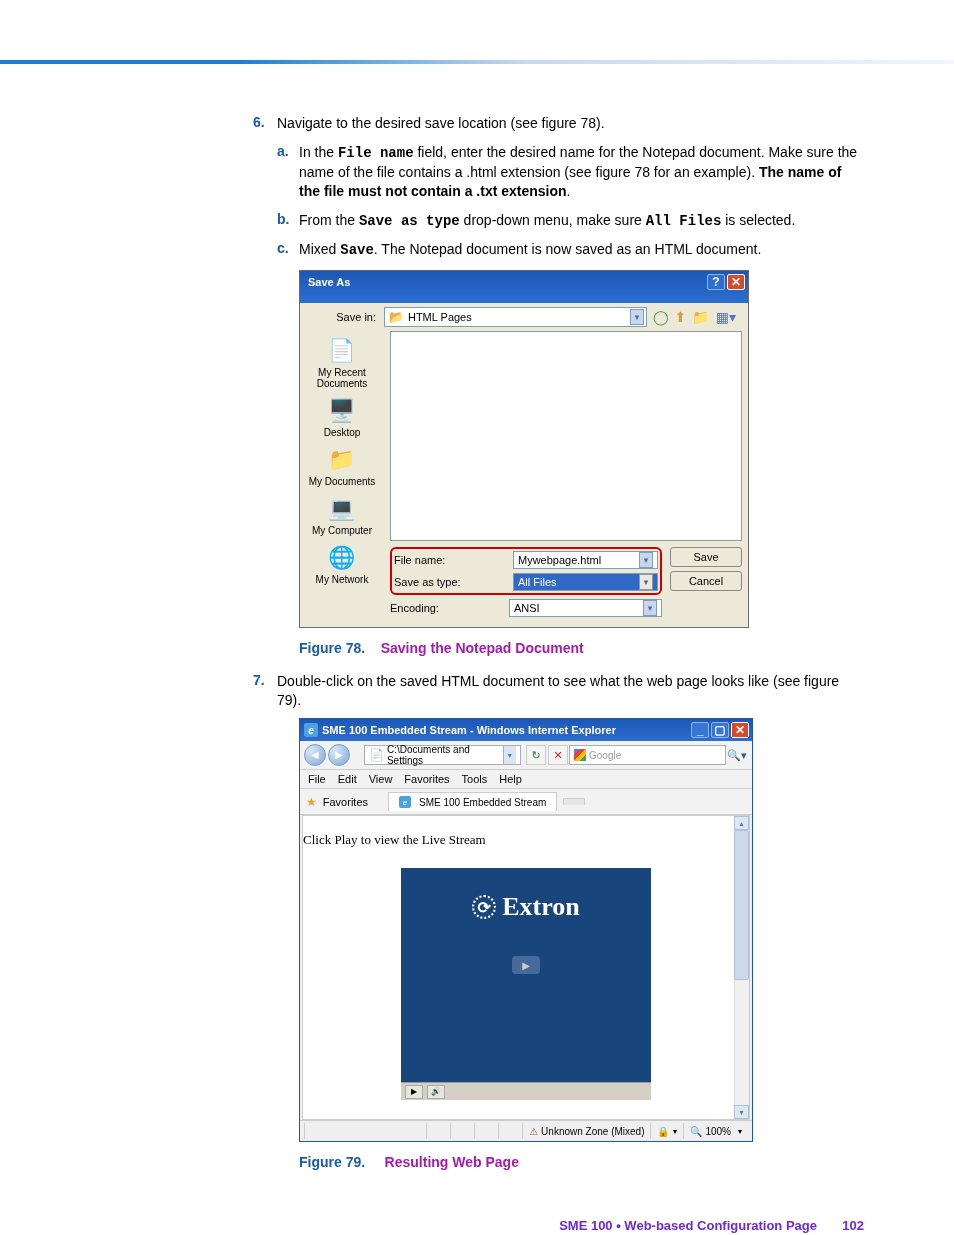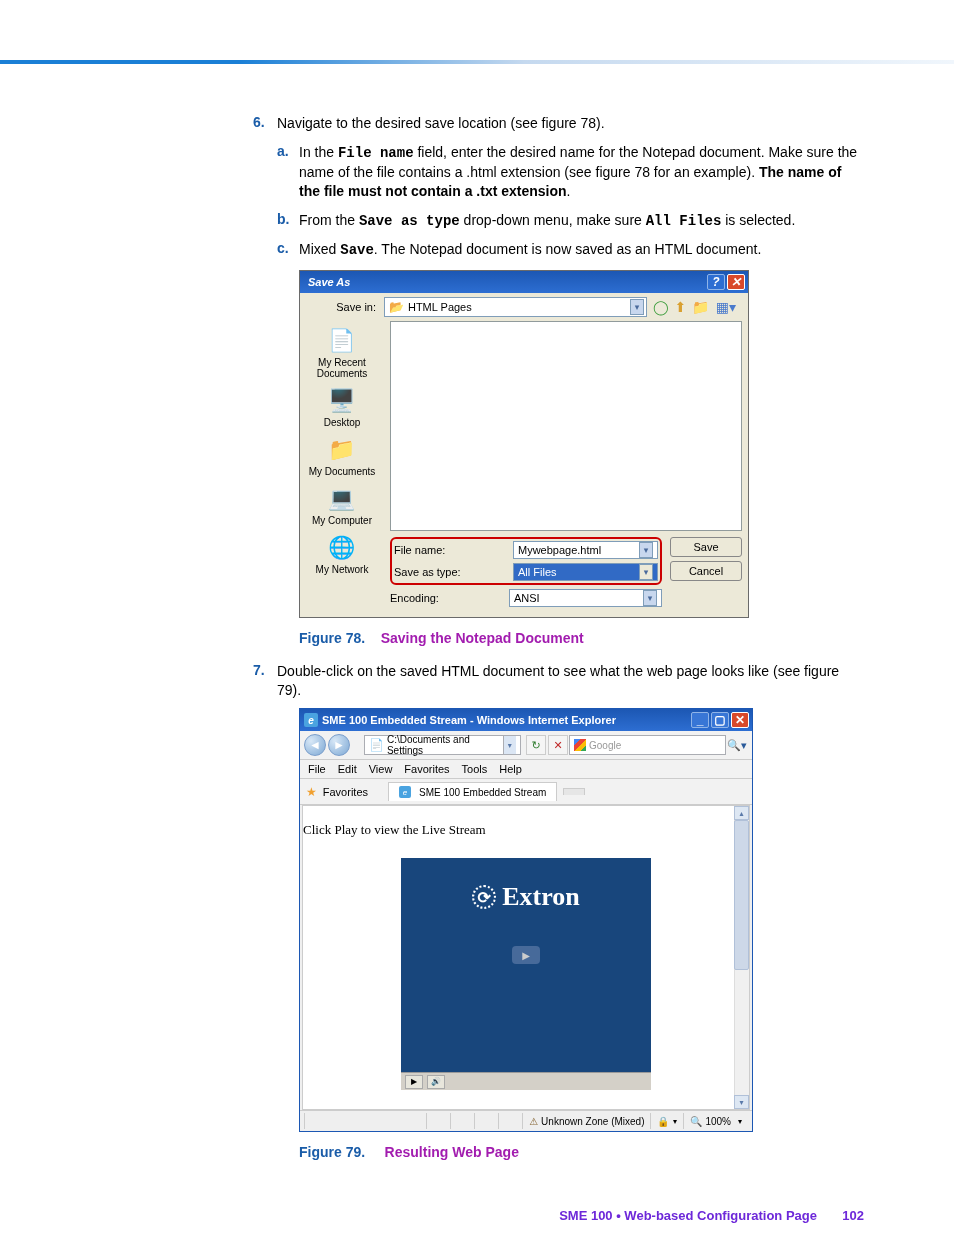--- a/index.html
+++ b/index.html
@@ -48,22 +48,22 @@
   
   .saveas {
     width: 450px; margin: 6px 0 0 46px;
     border: 1px solid #6a6a6a;
     font-family: Tahoma, sans-serif; font-size: 11px;
     background: #ece9d8;
   }
   .saveas-title {
     background: linear-gradient(to bottom, #1c57b3, #2d6ed2);
     color: #fff; font-weight: bold;
-    padding: 3px 3px 3px 8px;
-    display: flex; align-items: center; font-style: italic;
+    padding: 3px 3px 13px 8px;
+    display: flex; align-items: center;
   }
   .saveas-title-text { flex: 1; }
   .titlebtn {
     width: 18px; height: 16px; margin-left: 2px;
     display: inline-flex; align-items: center; justify-content: center;
     border-radius: 2px; font-weight: bold; font-size: 12px; font-family: Arial;
   }
   .titlebtn.help { background: #2d6ed2; border: 1px solid #8fb4e8; color: #fff; }
   .titlebtn.close { background: #d9492a; border: 1px solid #fff; color: #fff; }
   .saveas-body { display: flex; }

